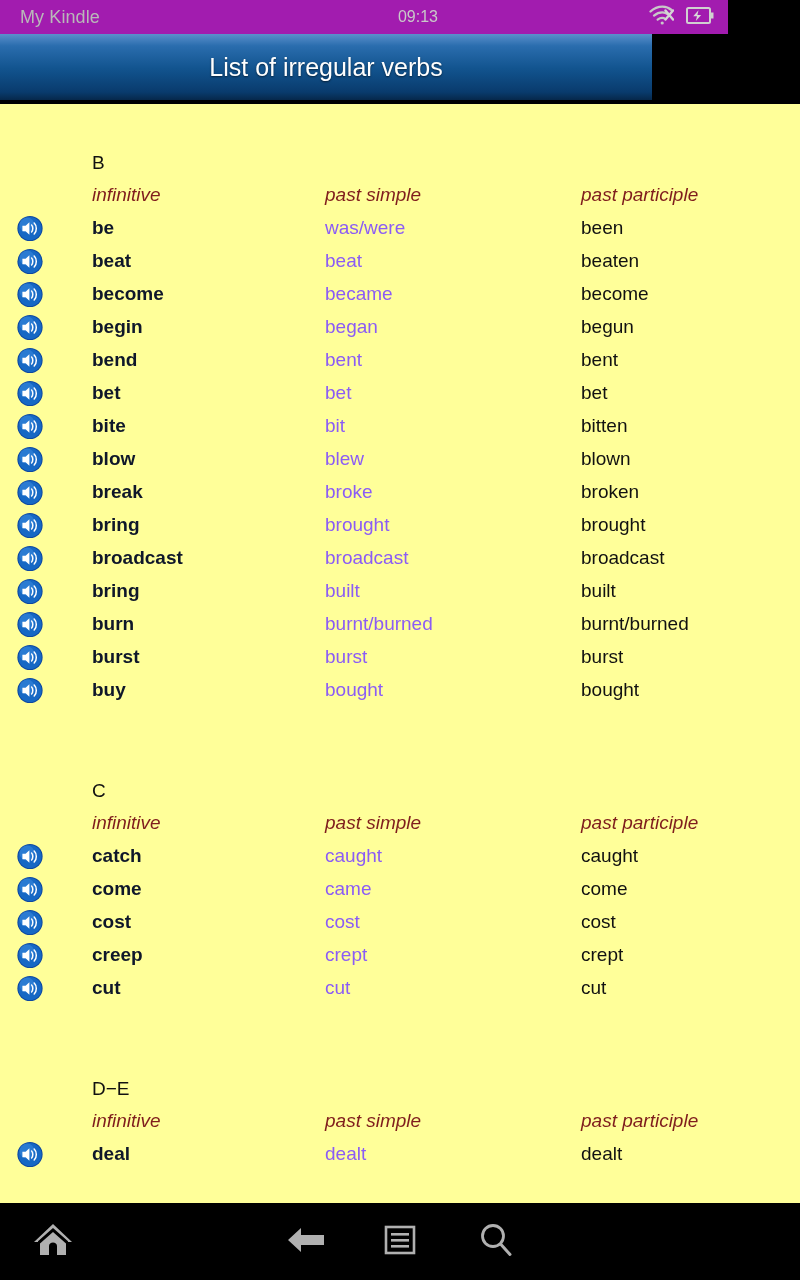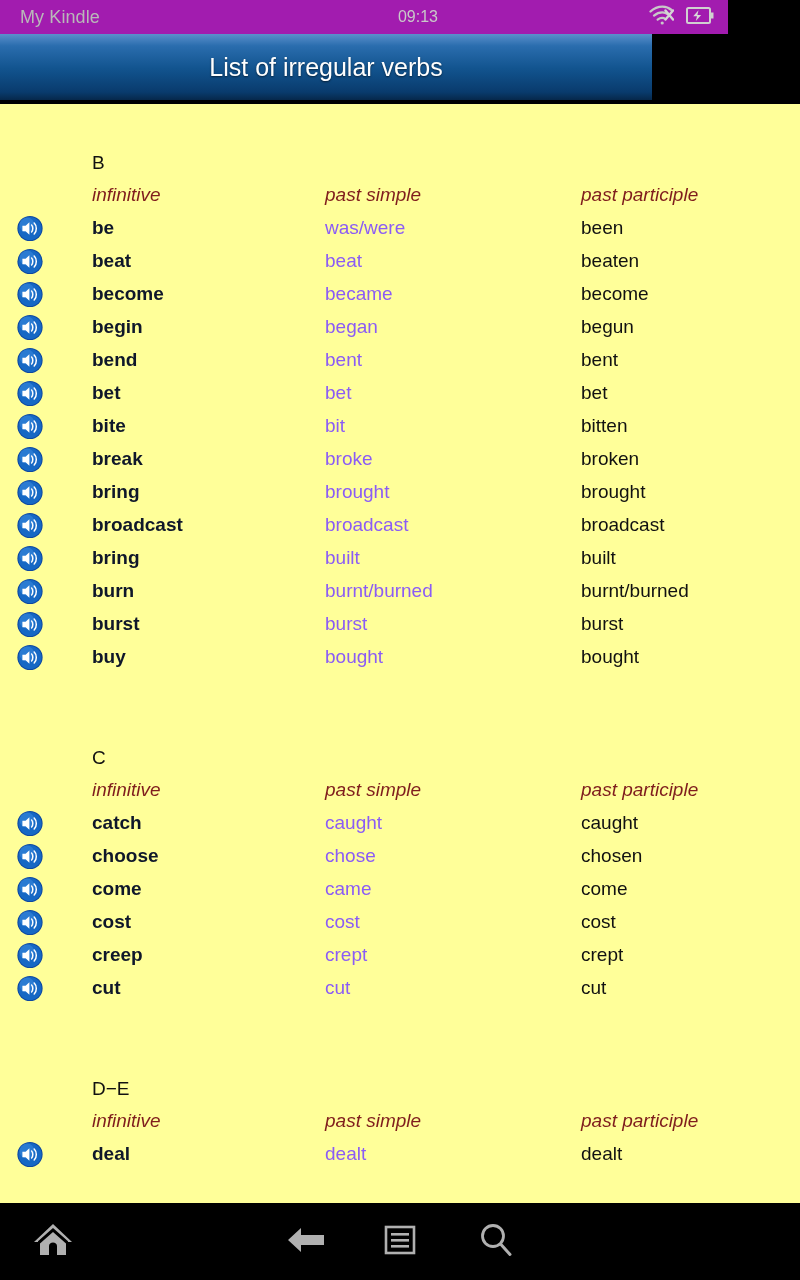--- a/index.html
+++ b/index.html
@@ -222,20 +222,33 @@
         </div>
         <div class="row verb">
           <span class="spk"><svg width="30" height="27" viewBox="0 0 30 27">
               <circle cx="14" cy="13.5" r="12.6" fill="#0d47a1"></circle>
               <circle cx="14" cy="13.5" r="11.6" fill="#1668c4"></circle>
               <circle cx="11" cy="10" r="7.5" fill="#3d8ade" opacity="0.55"></circle>
               <path d="M6.4 10.8 L9.6 10.8 L13.4 7.2 L13.4 19.8 L9.6 16.2 L6.4 16.2 Z" fill="#ffffff"></path>
               <path d="M15.6 10 C17.2 11.4 17.2 15.6 15.6 17" fill="none" stroke="#ffffff" stroke-width="1.5" stroke-linecap="round"></path>
               <path d="M18.2 8 C21 10.7 21 16.3 18.2 19" fill="none" stroke="#ffffff" stroke-width="1.5" stroke-linecap="round"></path>
             </svg></span>
+          <span class="c1">blow</span>
+          <span class="c2">blew</span>
+          <span class="c3">blown</span>
+        </div>
+        <div class="row verb">
+          <span class="spk"><svg width="30" height="27" viewBox="0 0 30 27">
+              <circle cx="14" cy="13.5" r="12.6" fill="#0d47a1"></circle>
+              <circle cx="14" cy="13.5" r="11.6" fill="#1668c4"></circle>
+              <circle cx="11" cy="10" r="7.5" fill="#3d8ade" opacity="0.55"></circle>
+              <path d="M6.4 10.8 L9.6 10.8 L13.4 7.2 L13.4 19.8 L9.6 16.2 L6.4 16.2 Z" fill="#ffffff"></path>
+              <path d="M15.6 10 C17.2 11.4 17.2 15.6 15.6 17" fill="none" stroke="#ffffff" stroke-width="1.5" stroke-linecap="round"></path>
+              <path d="M18.2 8 C21 10.7 21 16.3 18.2 19" fill="none" stroke="#ffffff" stroke-width="1.5" stroke-linecap="round"></path>
+            </svg></span>
           <span class="c1">break</span>
           <span class="c2">broke</span>
           <span class="c3">broken</span>
         </div>
         <div class="row verb">
           <span class="spk"><svg width="30" height="27" viewBox="0 0 30 27">
               <circle cx="14" cy="13.5" r="12.6" fill="#0d47a1"></circle>
               <circle cx="14" cy="13.5" r="11.6" fill="#1668c4"></circle>
               <circle cx="11" cy="10" r="7.5" fill="#3d8ade" opacity="0.55"></circle>
               <path d="M6.4 10.8 L9.6 10.8 L13.4 7.2 L13.4 19.8 L9.6 16.2 L6.4 16.2 Z" fill="#ffffff"></path>
@@ -335,33 +348,20 @@
         </div>
         <div class="row verb">
           <span class="spk"><svg width="30" height="27" viewBox="0 0 30 27">
               <circle cx="14" cy="13.5" r="12.6" fill="#0d47a1"></circle>
               <circle cx="14" cy="13.5" r="11.6" fill="#1668c4"></circle>
               <circle cx="11" cy="10" r="7.5" fill="#3d8ade" opacity="0.55"></circle>
               <path d="M6.4 10.8 L9.6 10.8 L13.4 7.2 L13.4 19.8 L9.6 16.2 L6.4 16.2 Z" fill="#ffffff"></path>
               <path d="M15.6 10 C17.2 11.4 17.2 15.6 15.6 17" fill="none" stroke="#ffffff" stroke-width="1.5" stroke-linecap="round"></path>
               <path d="M18.2 8 C21 10.7 21 16.3 18.2 19" fill="none" stroke="#ffffff" stroke-width="1.5" stroke-linecap="round"></path>
             </svg></span>
-          <span class="c1">choose</span>
-          <span class="c2">chose</span>
-          <span class="c3">chosen</span>
-        </div>
-        <div class="row verb">
-          <span class="spk"><svg width="30" height="27" viewBox="0 0 30 27">
-              <circle cx="14" cy="13.5" r="12.6" fill="#0d47a1"></circle>
-              <circle cx="14" cy="13.5" r="11.6" fill="#1668c4"></circle>
-              <circle cx="11" cy="10" r="7.5" fill="#3d8ade" opacity="0.55"></circle>
-              <path d="M6.4 10.8 L9.6 10.8 L13.4 7.2 L13.4 19.8 L9.6 16.2 L6.4 16.2 Z" fill="#ffffff"></path>
-              <path d="M15.6 10 C17.2 11.4 17.2 15.6 15.6 17" fill="none" stroke="#ffffff" stroke-width="1.5" stroke-linecap="round"></path>
-              <path d="M18.2 8 C21 10.7 21 16.3 18.2 19" fill="none" stroke="#ffffff" stroke-width="1.5" stroke-linecap="round"></path>
-            </svg></span>
           <span class="c1">come</span>
           <span class="c2">came</span>
           <span class="c3">come</span>
         </div>
         <div class="row verb">
           <span class="spk"><svg width="30" height="27" viewBox="0 0 30 27">
               <circle cx="14" cy="13.5" r="12.6" fill="#0d47a1"></circle>
               <circle cx="14" cy="13.5" r="11.6" fill="#1668c4"></circle>
               <circle cx="11" cy="10" r="7.5" fill="#3d8ade" opacity="0.55"></circle>
               <path d="M6.4 10.8 L9.6 10.8 L13.4 7.2 L13.4 19.8 L9.6 16.2 L6.4 16.2 Z" fill="#ffffff"></path>

